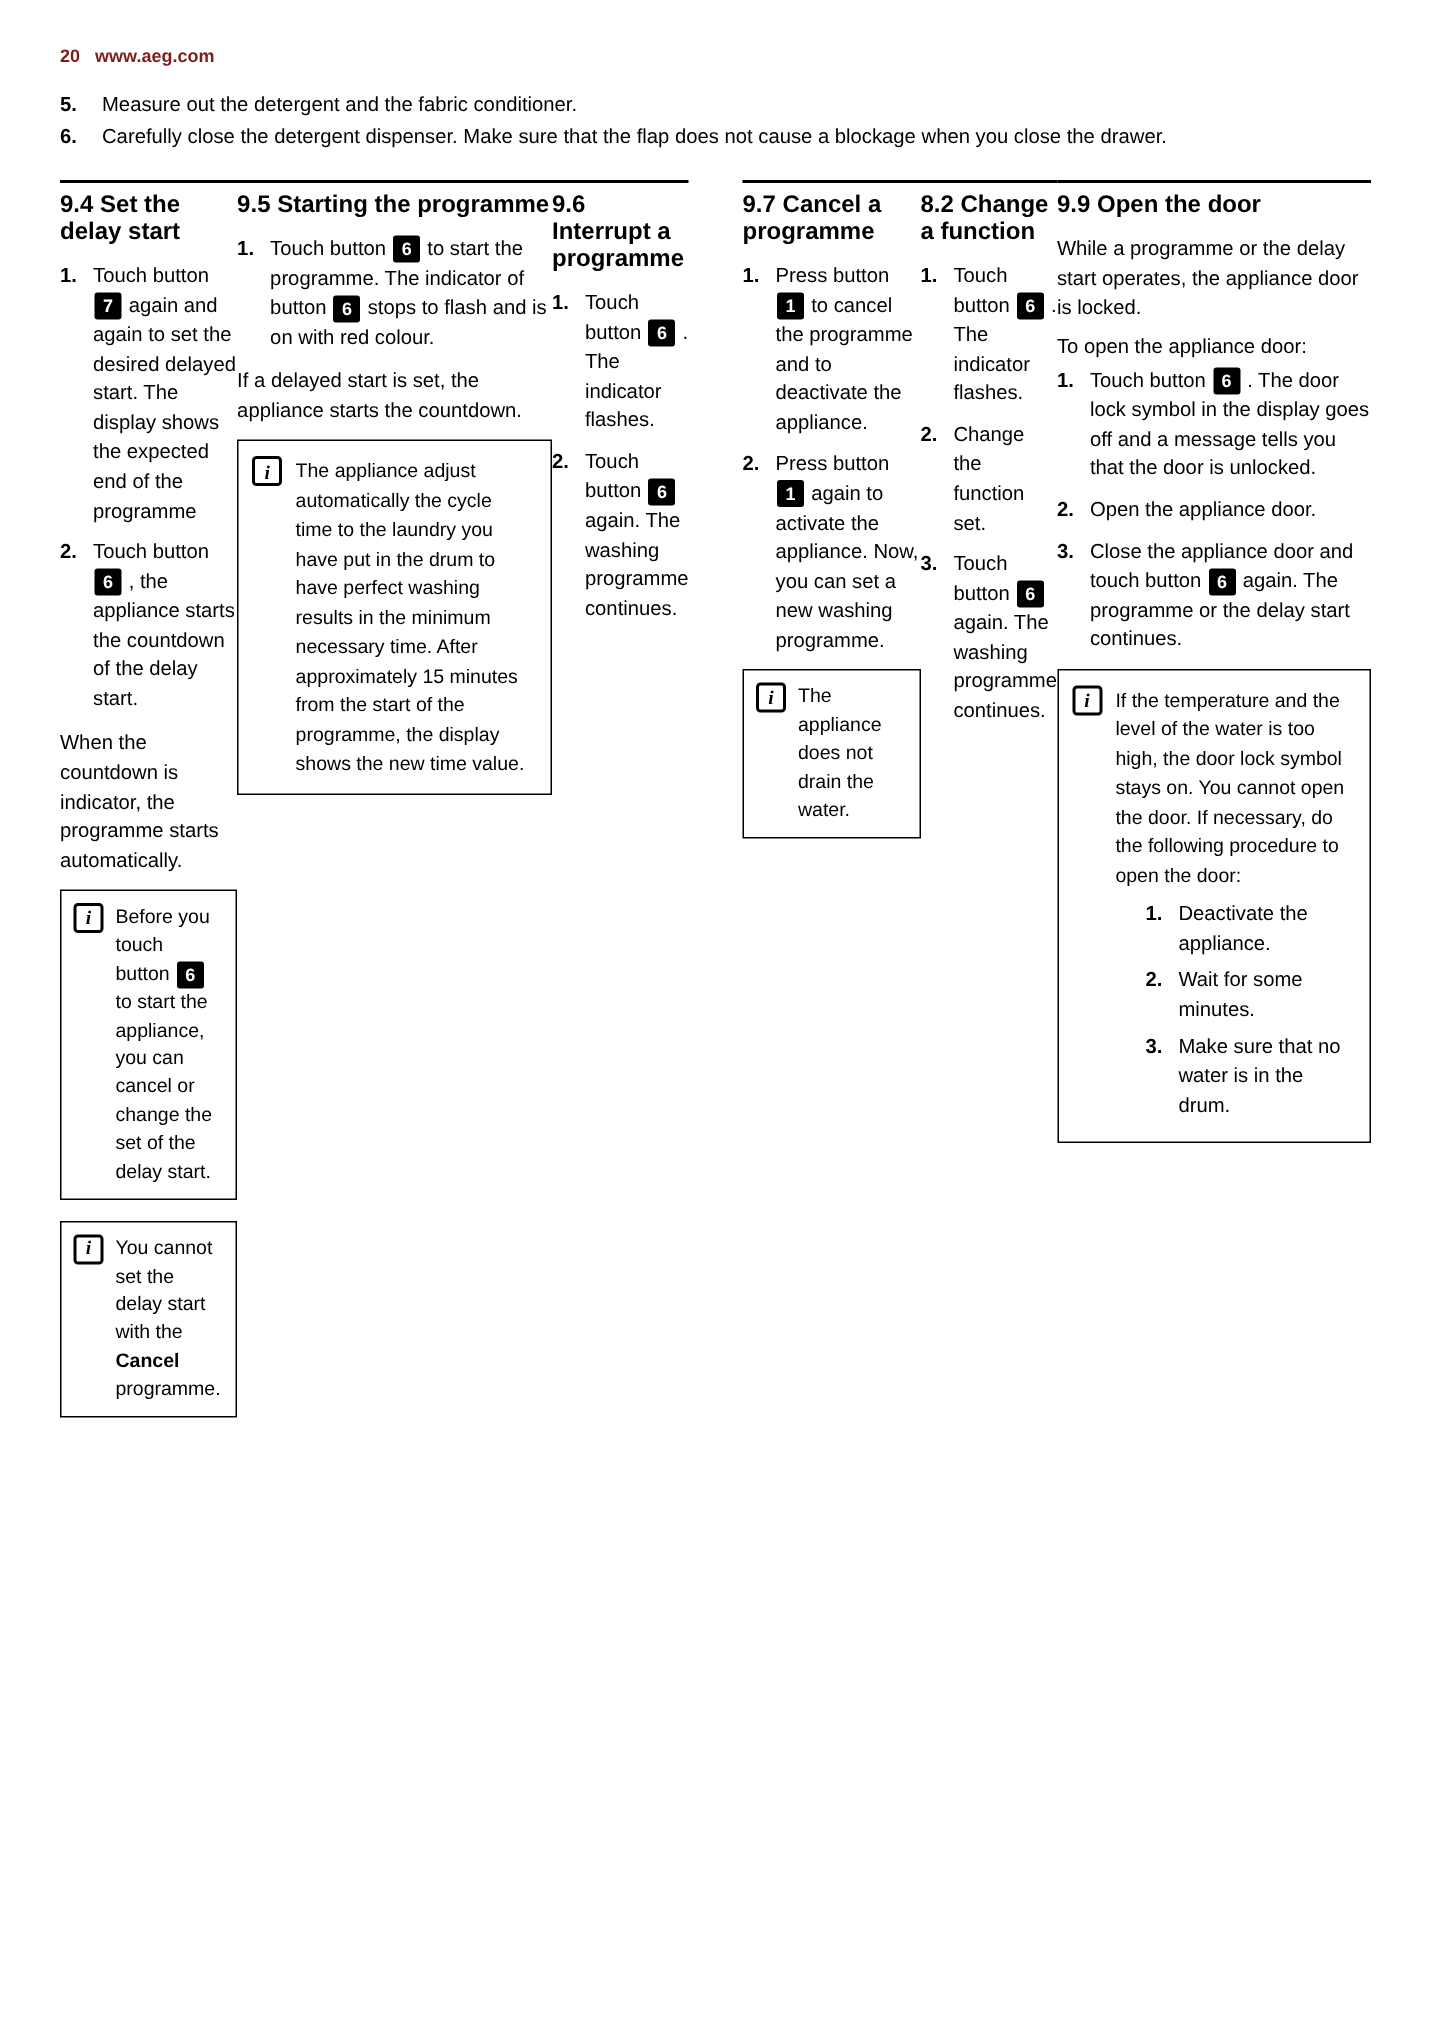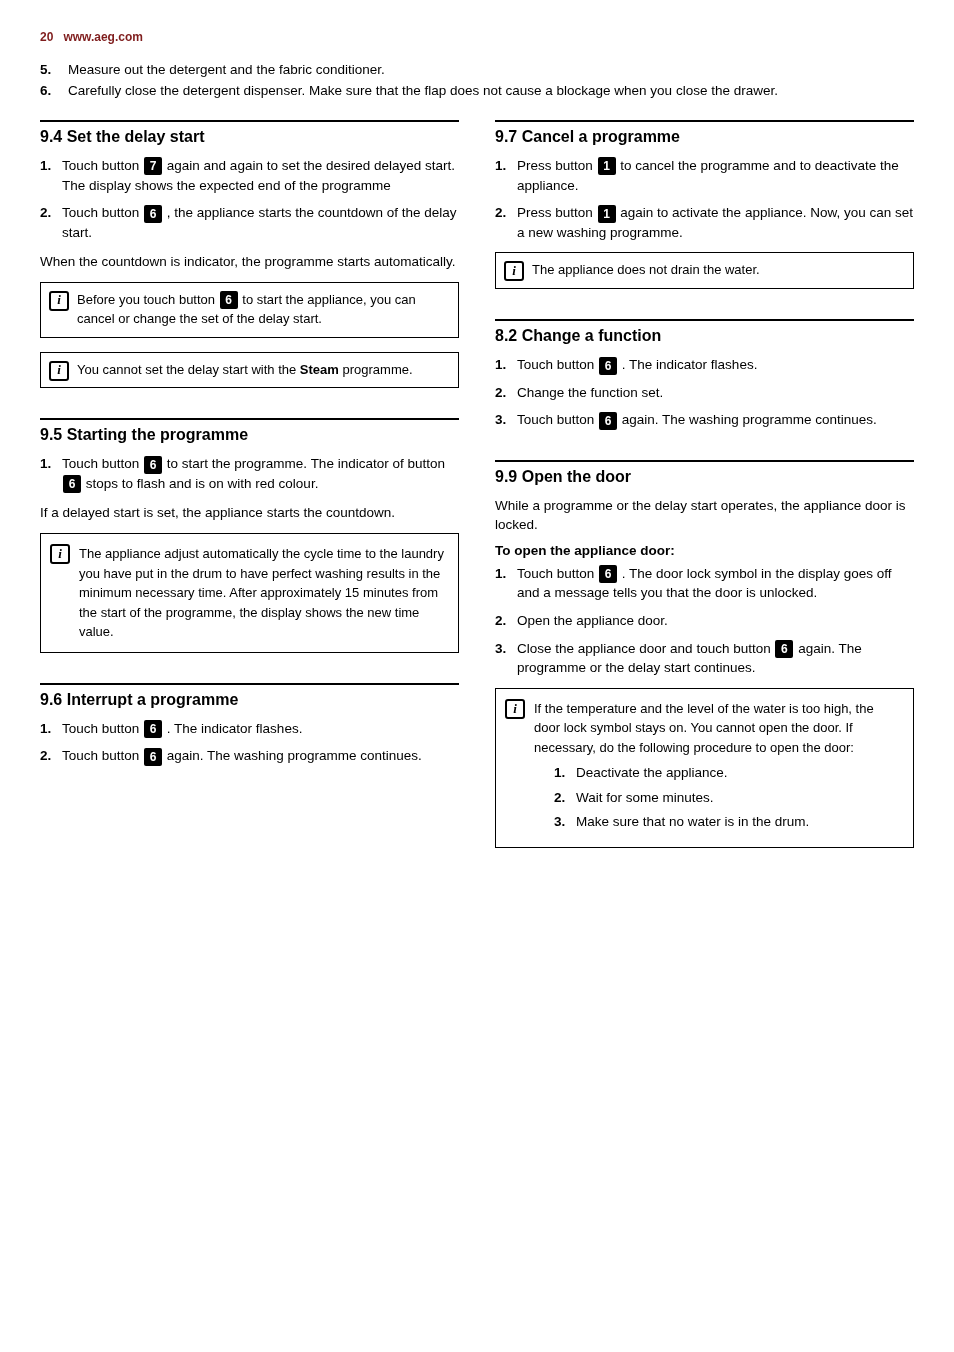--- a/index.html
+++ b/index.html
@@ -18,21 +18,22 @@
       margin-bottom: 18px;
       font-weight: bold;
     }
     .two-col {
       display: grid;
       grid-template-columns: 1fr 1fr;
       gap: 0 36px;
     }
     .left-col, .right-col {
       display: flex;
-      flex-direction: column;
+      flex-direction: row;
+      justify-content: center;
     }
     .intro-list {
       margin-bottom: 18px;
       padding-left: 0;
     }
     .intro-list li {
       list-style: none;
       margin-bottom: 6px;
       padding-left: 28px;
       position: relative;
@@ -138,21 +139,21 @@
     }
     .section {
       margin-bottom: 16px;
     }
     p.body-text {
       font-size: 13.5px;
       line-height: 1.45;
       margin-bottom: 8px;
     }
     .sub-heading {
-      font-weight: bold;
+      font-weight: normal;
       font-size: 13.5px;
       margin-bottom: 6px;
       margin-top: 4px;
     }
     ol.sub-steps {
       padding-left: 0;
       margin: 4px 0 4px 20px;
     }
     ol.sub-steps li {
       list-style: none;
@@ -206,21 +207,21 @@
           Touch button <span class="btn-inline">6</span> , the appliance starts the countdown of the delay start.
         </li>
       </ol>
       <p class="body-text">When the countdown is indicator, the programme starts automatically.</p>
       <div class="info-box">
         <span class="info-icon">i</span>
         Before you touch button <span class="btn-inline">6</span> to start the appliance, you can cancel or change the set of the delay start.
       </div>
       <div class="info-box" style="margin-top: 14px;">
         <span class="info-icon">i</span>
-        You cannot set the delay start with the <span class="bold">Steam</span> programme.
+        You cannot set the delay start with the <span class="bold">Cancel</span> programme.
       </div>
     </div>
 
     <div class="section">
       <h2>
         <span class="section-num">9.5</span> Starting the programme
       </h2>
       <ol class="steps">
         <li>
           <span class="step-num">1.</span>

